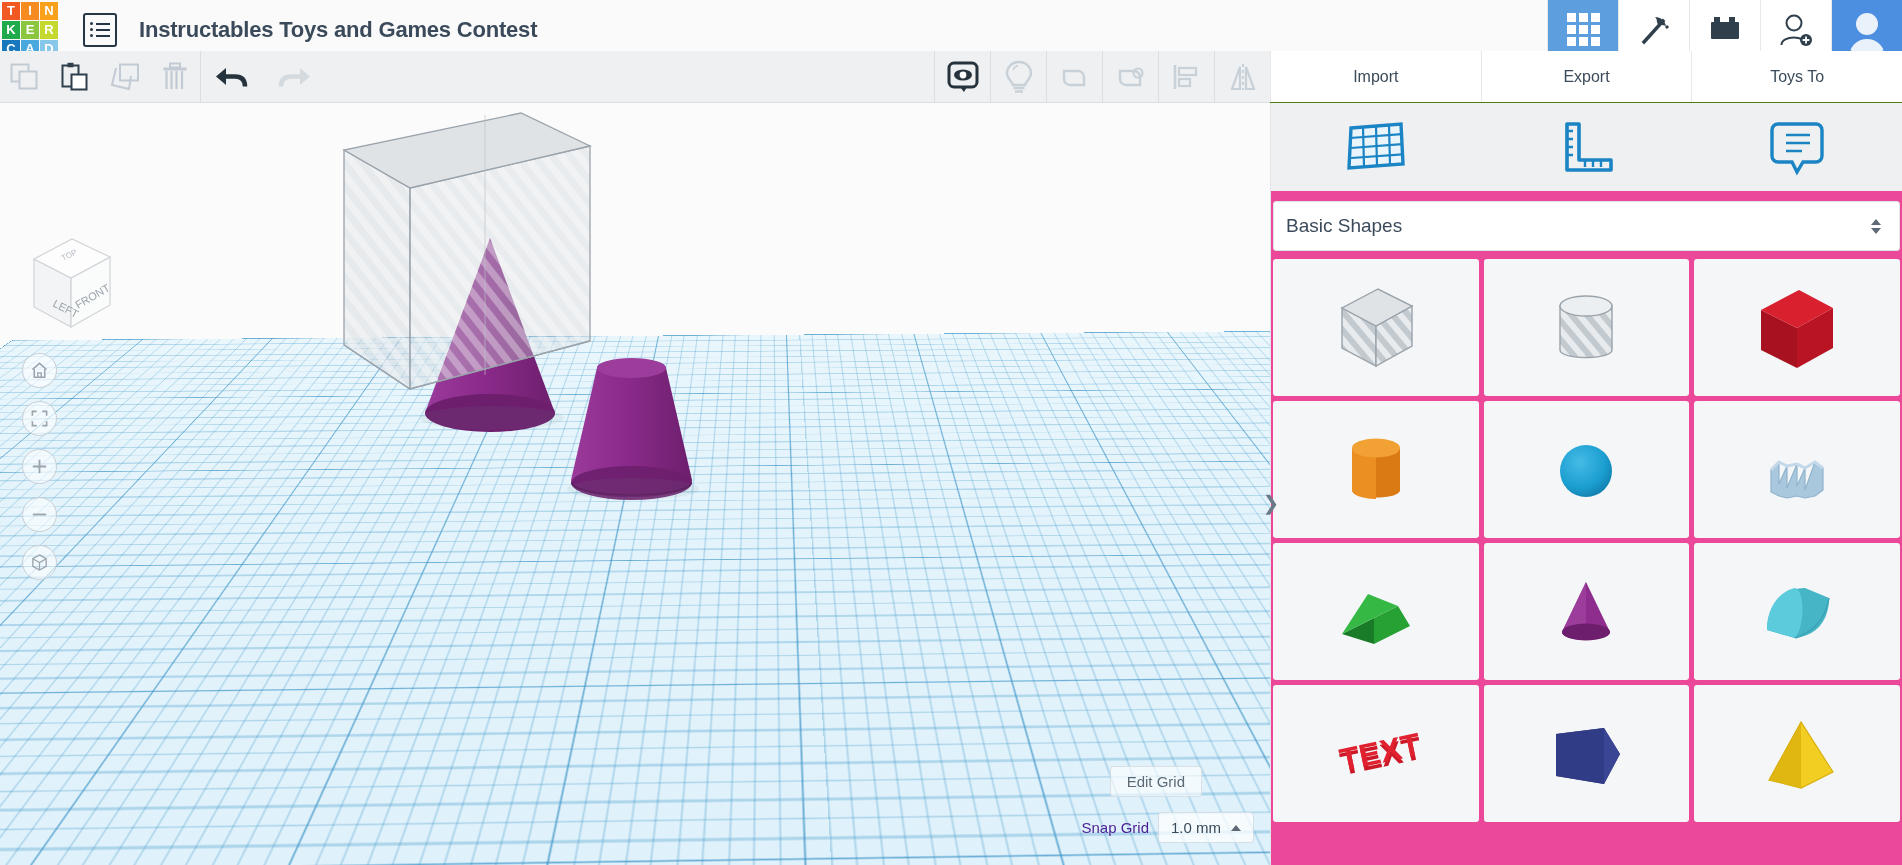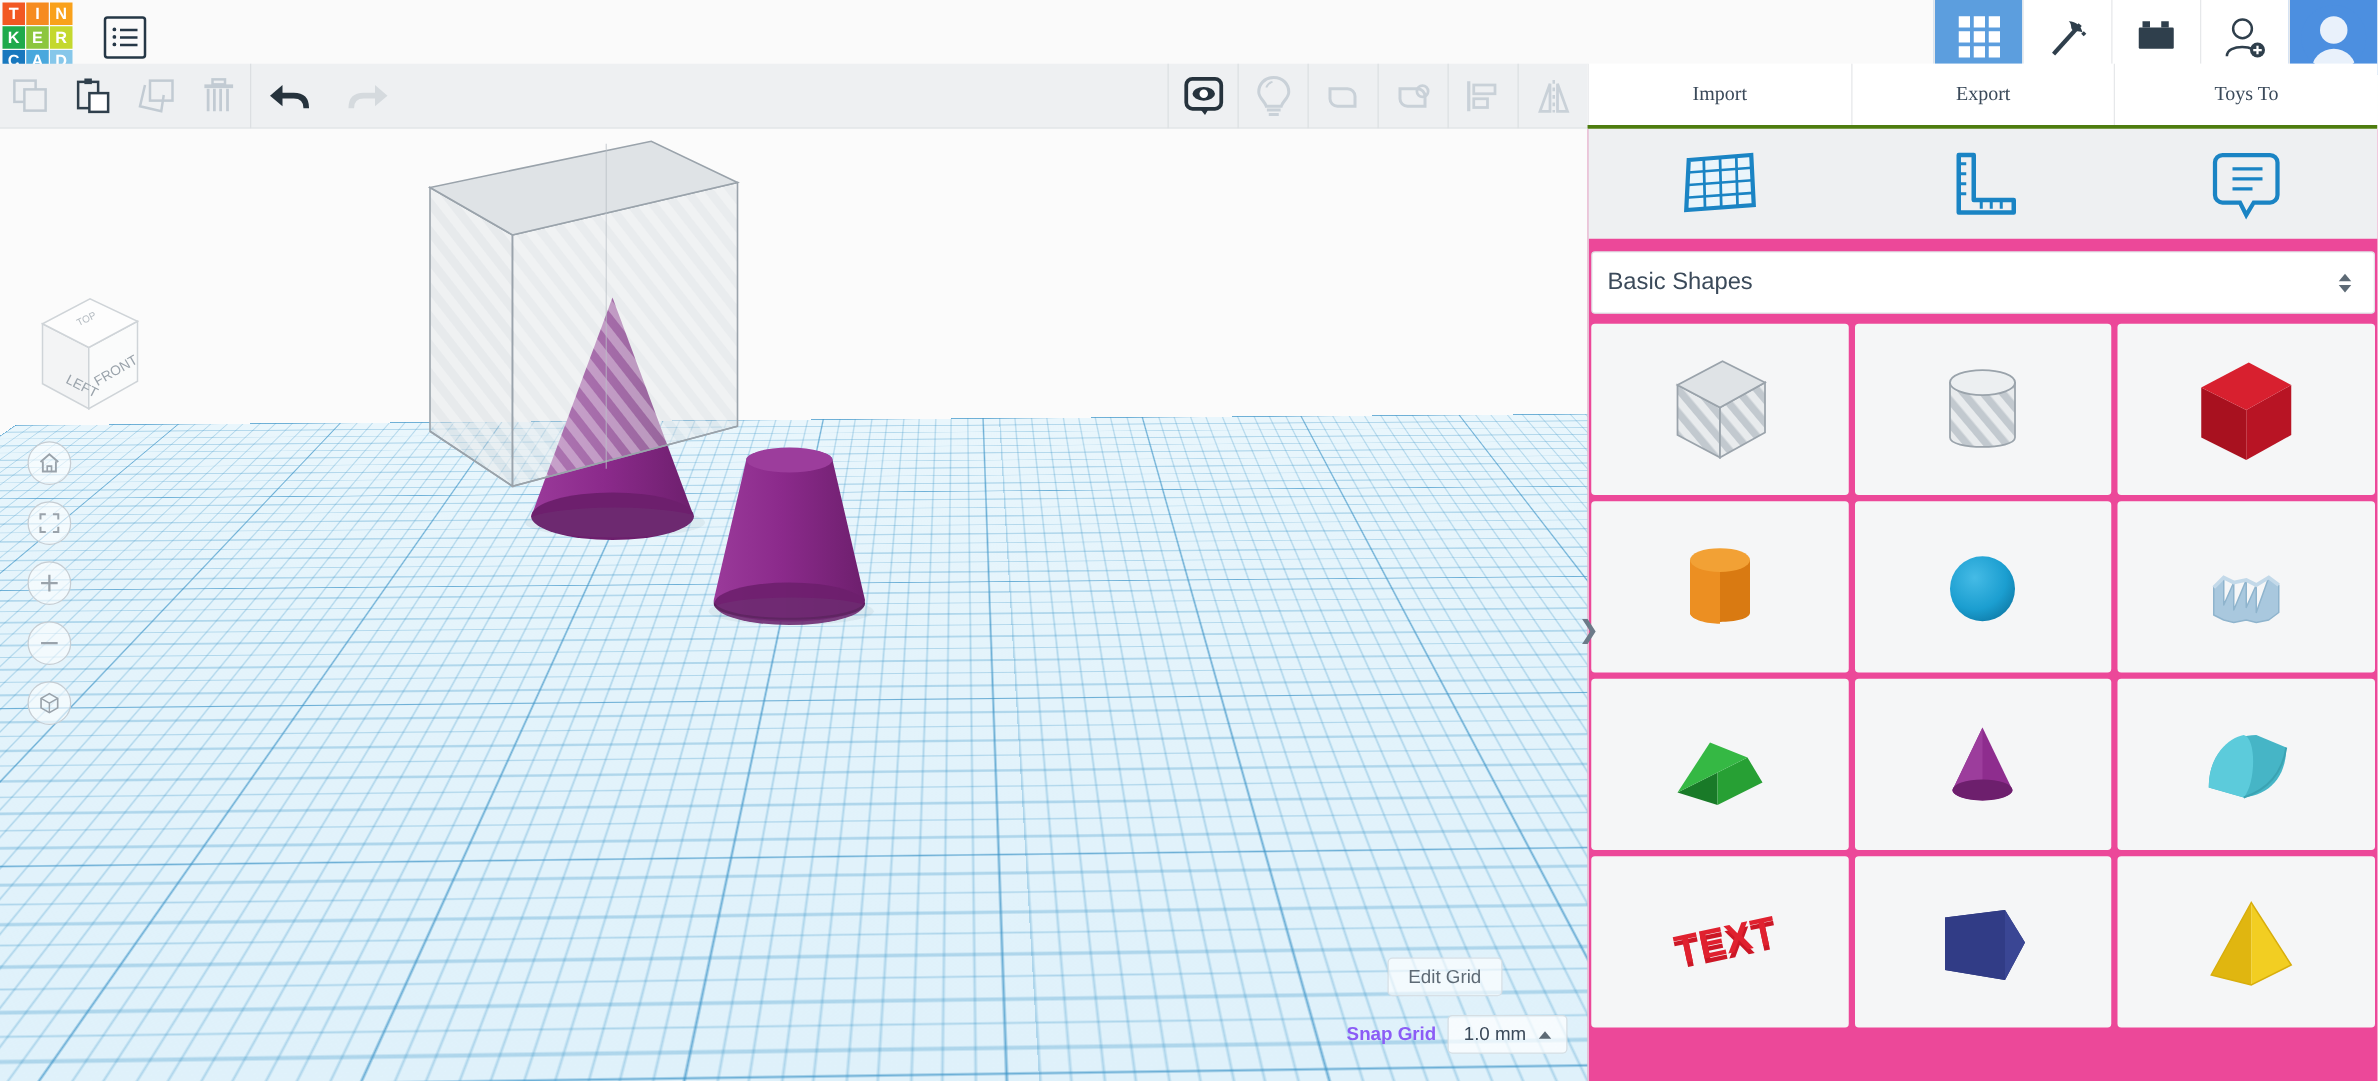--- a/index.html
+++ b/index.html
@@ -79,22 +79,21 @@
   .tb-right-group { display: flex; align-items: stretch; height: 52px; }
   .tb-icon-cell {
     width: 56px; height: 52px; display: flex; align-items: center; justify-content: center;
     border-left: 1px solid #dcdfe2; cursor: pointer;
   }
 
   
   .actions {
     position: absolute; top: 51px; right: 0; height: 52px; width: 632px;
     display: flex; align-items: stretch; background: #fff;
-    border-bottom: 3px solid #4d7c0f;
-    font-family: Liberation Serif, serif;
+    border-bottom: 1px solid #4d7c0f;
   }
   .action-btn {
     flex: 1 1 0; display: flex; align-items: center; justify-content: center;
     font-size: 16px; color: #3b4a5a; background: #fff;
     border-left: 1px solid #e6e8ea; cursor: pointer;
   }
 
   
   .canvas {
     position: absolute; top: 103px; left: 0; width: 1270px; height: 762px;
@@ -136,21 +135,21 @@
   .edit-grid {
     position: absolute; right: 68px; bottom: 68px;
     padding: 6px 16px; font-size: 15px; color: #5d6a75;
     background: rgba(255,255,255,.62); border: 1px solid rgba(210,218,224,.85);
     border-radius: 4px; cursor: pointer;
   }
   .snap-row {
     position: absolute; right: 16px; bottom: 22px;
     display: flex; align-items: center; gap: 9px;
   }
-  .snap-label { font-size: 15px; color: #8b5cf6; font-weight: bold; }
+  .snap-label { font-size: 15px; color: #4c1d95; }
   .snap-select {
     padding: 6px 12px; font-size: 15px; color: #3b4a5a;
     background: rgba(255,255,255,.72); border: 1px solid rgba(210,218,224,.9);
     border-radius: 4px; display: flex; align-items: center; gap: 10px; cursor: pointer;
   }
   .caret-up { width: 0; height: 0; border-left: 5px solid transparent; border-right: 5px solid transparent;
     border-bottom: 6px solid #5d6a75; }
 
   
   .panel-chevron {
@@ -216,20 +215,21 @@
       <div class="hrow">
           <span class="hdot"></span>
           <span class="hline"></span>
         </div>
       <div class="hrow">
           <span class="hdot"></span>
           <span class="hline"></span>
         </div>
     </div>
 
+    <div class="proj-title">Instructables Toys and Games Contest</div>
 
     <div class="topbar-spacer"></div>
 
     <div class="top-icons">
       <div class="top-icon active">
         <div class="grid9">
             <i></i>
             <i></i>
             <i></i>
             <i></i>

